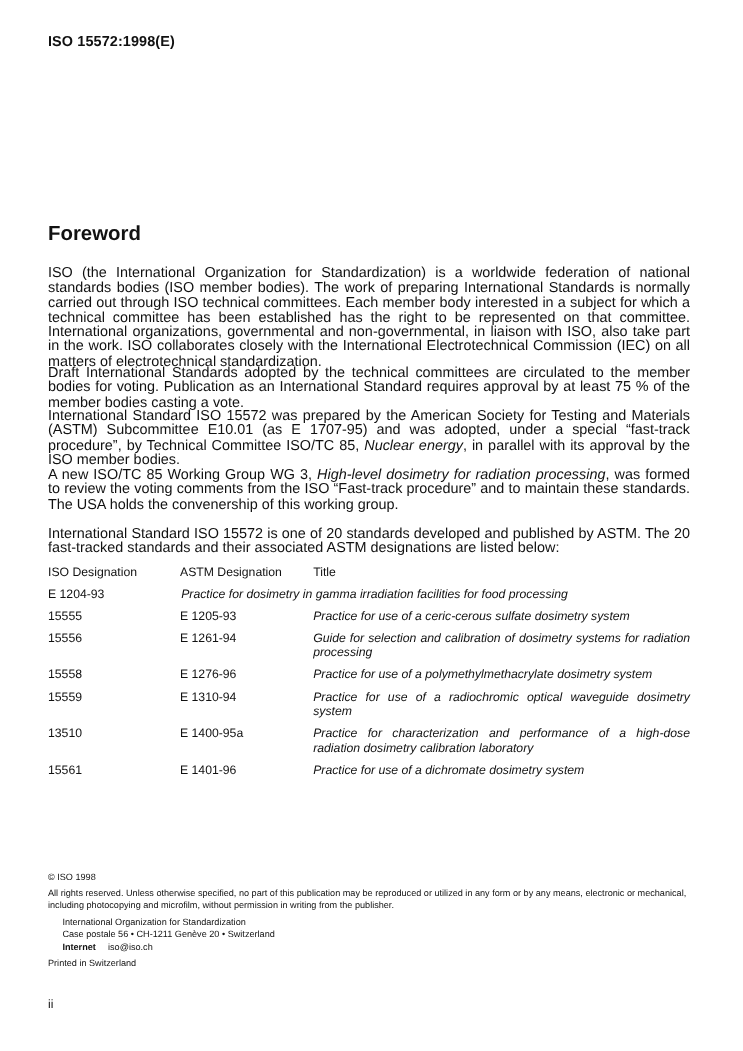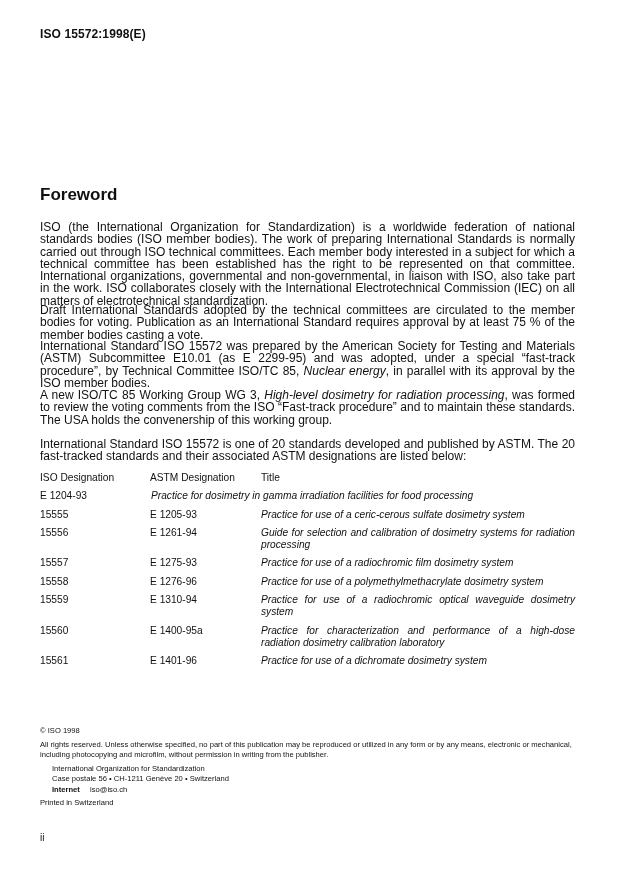--- a/index.html
+++ b/index.html
@@ -56,21 +56,21 @@
 
 <div class="body-block p1">
   <p>ISO (the International Organization for Standardization) is a worldwide federation of national standards bodies (ISO member bodies). The work of preparing International Standards is normally carried out through ISO technical committees. Each member body interested in a subject for which a technical committee has been established has the right to be represented on that committee. International organizations, governmental and non-governmental, in liaison with ISO, also take part in the work. ISO collaborates closely with the International Electrotechnical Commission (IEC) on all matters of electrotechnical standardization.</p>
 </div>
 
 <div class="body-block p2">
   <p>Draft International Standards adopted by the technical committees are circulated to the member bodies for voting. Publication as an International Standard requires approval by at least 75 % of the member bodies casting a vote.</p>
 </div>
 
 <div class="body-block p3">
-  <p><span>International Standard ISO 15572 was prepared by the American Society for Testing and Materials (ASTM) Subcommittee E10.01 (as E 2299-95) and was adopted, under a special “fast-track procedure”, by Technical Committee ISO/TC 85, </span><i>Nuclear energy</i><span>, in parallel with its approval by the ISO member bodies.</span></p>
+  <p><span>International Standard ISO 15572 was prepared by the American Society for Testing and Materials (ASTM) Subcommittee E10.01 (as E 1707-95) and was adopted, under a special “fast-track procedure”, by Technical Committee ISO/TC 85, </span><i>Nuclear energy</i><span>, in parallel with its approval by the ISO member bodies.</span></p>
 </div>
 
 <div class="body-block p4">
   <p><span>A new ISO/TC 85 Working Group WG 3, </span><i>High-level dosimetry for radiation processing</i><span>, was formed to review the voting comments from the ISO “Fast-track procedure” and to maintain these standards. The USA holds the convenership of this working group.</span></p>
 </div>
 
 <div class="body-block p5">
   <p>International Standard ISO 15572 is one of 20 standards developed and published by ASTM. The 20 fast-tracked standards and their associated ASTM designations are listed below:</p>
 </div>
 
@@ -88,36 +88,31 @@
     <div class="c1">15555</div>
     <div class="c2">E 1205-93</div>
     <div class="c3">Practice for use of a ceric-cerous sulfate dosimetry system</div>
   </div>
   <div class="trow">
     <div class="c1">15556</div>
     <div class="c2">E 1261-94</div>
     <div class="c3">Guide for selection and calibration of dosimetry systems for radiation processing</div>
   </div>
   <div class="trow">
-    <div class="c1">15557</div>
-    <div class="c2">E 1275-93</div>
-    <div class="c3">Practice for use of a radiochromic film dosimetry system</div>
-  </div>
-  <div class="trow">
     <div class="c1">15558</div>
     <div class="c2">E 1276-96</div>
     <div class="c3">Practice for use of a polymethylmethacrylate dosimetry system</div>
   </div>
   <div class="trow">
     <div class="c1">15559</div>
     <div class="c2">E 1310-94</div>
     <div class="c3">Practice for use of a radiochromic optical waveguide dosimetry system</div>
   </div>
   <div class="trow">
-    <div class="c1">15560</div>
+    <div class="c1">13510</div>
     <div class="c2">E 1400-95a</div>
     <div class="c3">Practice for characterization and performance of a high-dose radiation dosimetry calibration laboratory</div>
   </div>
   <div class="trow">
     <div class="c1">15561</div>
     <div class="c2">E 1401-96</div>
     <div class="c3">Practice for use of a dichromate dosimetry system</div>
   </div>
 </div>
 

